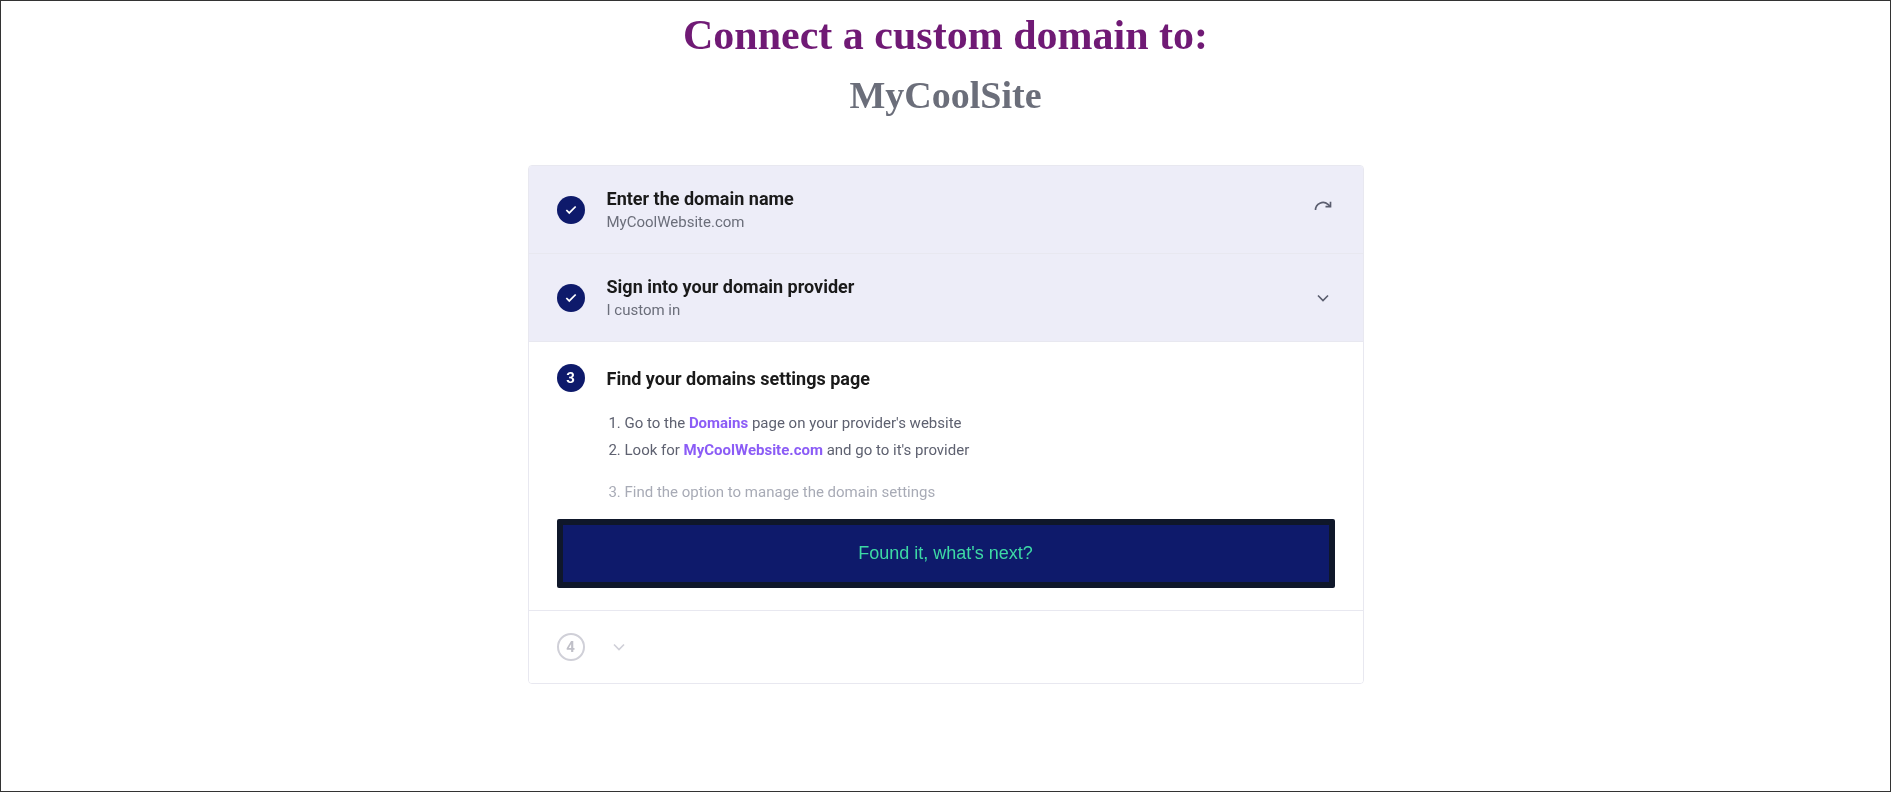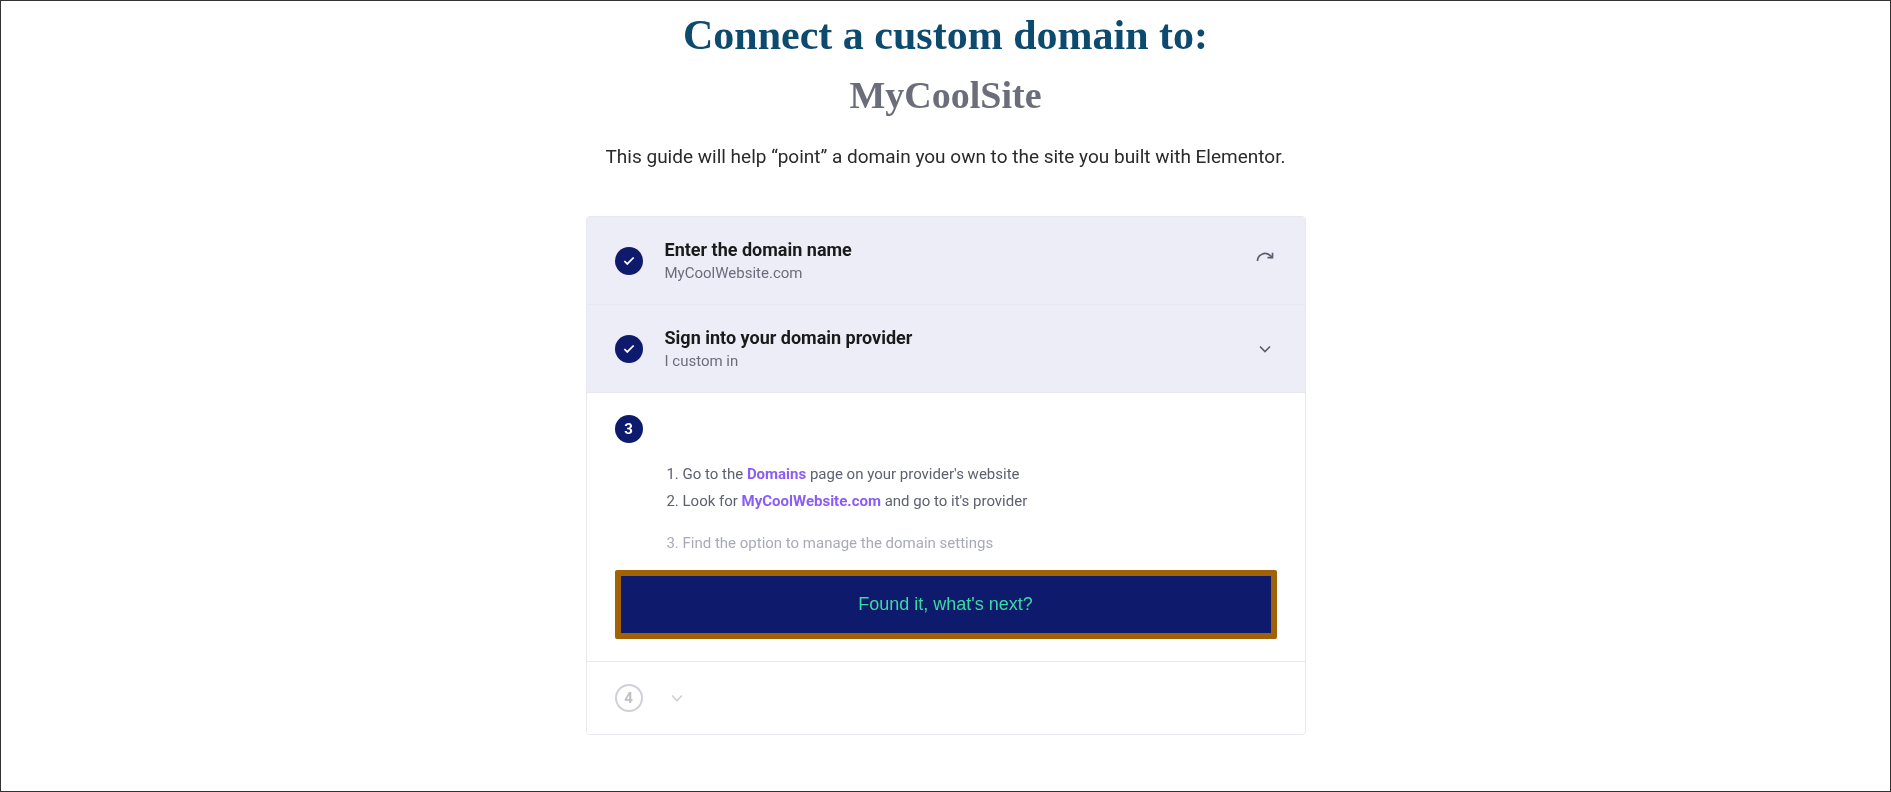--- a/index.html
+++ b/index.html
@@ -22,42 +22,42 @@
     .container {
       width: 900px;
       display: flex;
       flex-direction: column;
       align-items: center;
     }
     .title {
       font-family: Georgia, 'Times New Roman', serif;
       font-size: 42px;
       font-weight: 700;
-      color: #0c4a6e;
+      color: #701a75;
       text-align: center;
       line-height: 1.15;
     }
     .site-name {
       font-family: Georgia, 'Times New Roman', serif;
       font-size: 38px;
       font-weight: 600;
       color: #6b6e7a;
       text-align: center;
       margin-top: 14px;
     }
     .subtitle {
       font-size: 19px;
       color: #2a2a2a;
       text-align: center;
       margin-top: 28px;
       font-weight: 400;
     }
     .steps {
       margin-top: 48px;
-      width: 720px;
+      width: 836px;
       border: 1px solid #e8e8f0;
       border-radius: 4px;
       overflow: hidden;
     }
     .step {
       display: flex;
       align-items: center;
       padding: 22px 28px;
       border-bottom: 1px solid #e8e8f0;
       position: relative;
@@ -155,42 +155,41 @@
       font-weight: 700;
       color: #8b5cf6;
     }
     .step-body .fade-line {
       color: #a8abb6;
       margin-top: 16px;
     }
     .cta-wrapper {
       margin-top: 14px;
       padding: 6px;
-      background: #a16207;
+      background: #0f172a;
       border-radius: 2px;
     }
     .cta-button {
       width: 100%;
       background: #0e1a6b;
       color: #3dd9a5;
       border: none;
       padding: 18px;
       font-size: 18px;
       font-weight: 500;
       cursor: pointer;
       text-align: center;
     }
   </style>
 </head>
 <body>
 
 <div class="container">
   <h1 class="title">Connect a custom domain to:</h1>
   <div class="site-name">MyCoolSite</div>
-  <p class="subtitle">This guide will help “point” a domain you own to the site you built with Elementor.</p>
 
   <div class="steps">
 
     <div class="step completed">
       <div class="step-badge completed">
         <svg viewBox="0 0 24 24">
             <polyline points="4 12 9 17 20 6"></polyline>
           </svg>
       </div>
       <div class="step-text">
@@ -218,20 +217,23 @@
       <div class="step-action">
         <svg viewBox="0 0 24 24" width="20" height="20" fill="none" stroke="currentColor" stroke-width="2">
             <polyline points="6 9 12 15 18 9"></polyline>
           </svg>
       </div>
     </div>
 
     <div class="step active">
       <div class="step-header">
         <div class="step-badge active">3</div>
+        <div class="step-text">
+          <div class="step-title">Find your domains settings page</div>
+        </div>
       </div>
       <div class="step-body">
         <ol>
           <li><span>Go to the </span><strong>Domains</strong><span> page on your provider's website</span></li>
           <li><span>Look for </span><strong>MyCoolWebsite.com</strong><span> and go to it's provider</span></li>
           <li class="fade-line">Find the option to manage the domain settings</li>
         </ol>
       </div>
       <div class="cta-wrapper">
         <button class="cta-button">Found it, what's next?</button>

